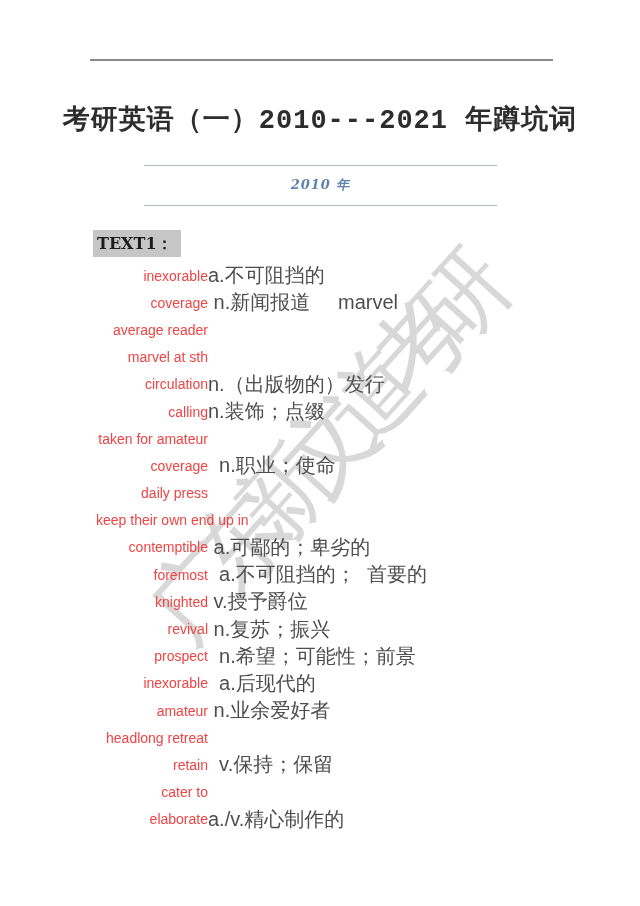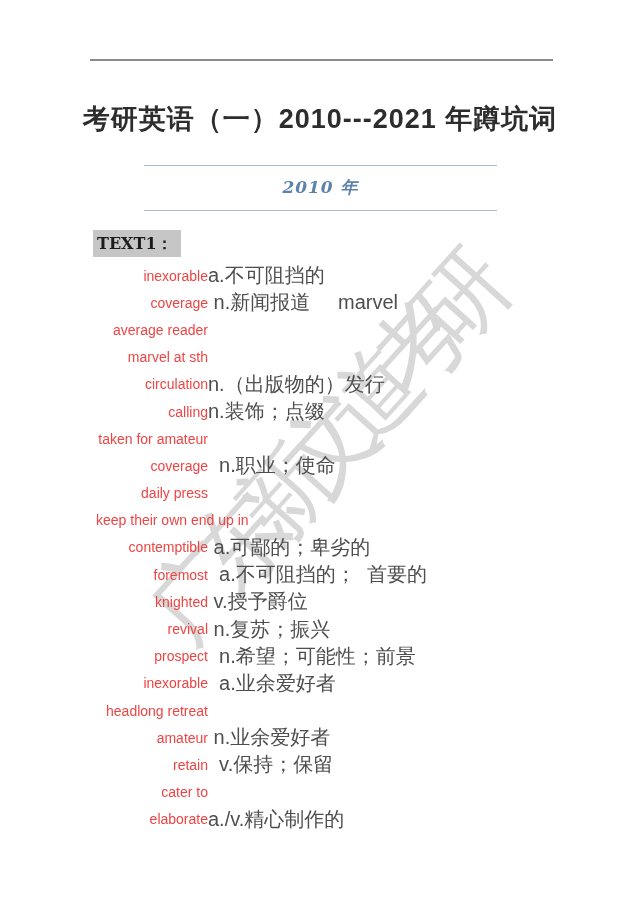--- a/index.html
+++ b/index.html
@@ -47,42 +47,42 @@
     height: 2px;
     background: #8a8a8a;
   }
   .doc-title {
     position: absolute;
     top: 101px;
     left: 0;
     width: 100%;
     margin: 0;
     text-align: center;
-    font-family: Liberation Sans, sans-serif;
+    font-family: Liberation Mono, monospace;
     font-weight: bold;
     font-size: 27px;
     letter-spacing: 1px;
     color: #2d2d2d;
   }
   .year-block {
     position: absolute;
     top: 165px;
     left: 144px;
     width: 353px;
     text-align: center;
   }
   .year-line {
     height: 1px;
     background: #a9bcd0;
   }
   .year-text {
     font-family: "DejaVu Serif", serif;
     font-style: italic;
     font-weight: bold;
-    font-size: 17px;
+    font-size: 13px;
     color: #5d83ab;
     padding: 10px 0 11px 0;
     letter-spacing: 1px;
   }
   .section-heading-wrap {
     position: absolute;
     top: 230px;
     left: 93px;
   }
   .section-heading {
@@ -151,22 +151,22 @@
         <div class="vocab-row"><span class="vocab-word">calling</span><span class="vocab-def">n.装饰；点缀</span></div>
         <div class="vocab-row"><span class="vocab-word">taken for amateur</span><span class="vocab-def"></span></div>
         <div class="vocab-row"><span class="vocab-word">coverage</span><span class="vocab-def">  n.职业；使命</span></div>
         <div class="vocab-row"><span class="vocab-word">daily press</span><span class="vocab-def"></span></div>
         <div class="vocab-row"><span class="vocab-word">keep their own end up in</span><span class="vocab-def"></span></div>
         <div class="vocab-row"><span class="vocab-word">contemptible</span><span class="vocab-def"> a.可鄙的；卑劣的</span></div>
         <div class="vocab-row"><span class="vocab-word">foremost</span><span class="vocab-def">  a.不可阻挡的；  首要的</span></div>
         <div class="vocab-row"><span class="vocab-word">knighted</span><span class="vocab-def"> v.授予爵位</span></div>
         <div class="vocab-row"><span class="vocab-word">revival</span><span class="vocab-def"> n.复苏；振兴</span></div>
         <div class="vocab-row"><span class="vocab-word">prospect</span><span class="vocab-def">  n.希望；可能性；前景</span></div>
-        <div class="vocab-row"><span class="vocab-word">inexorable</span><span class="vocab-def">  a.业余爱好者</span></div>
+        <div class="vocab-row"><span class="vocab-word">inexorable</span><span class="vocab-def">  a.后现代的</span></div>
+        <div class="vocab-row"><span class="vocab-word">amateur</span><span class="vocab-def"> n.业余爱好者</span></div>
         <div class="vocab-row"><span class="vocab-word">headlong retreat</span><span class="vocab-def"></span></div>
-        <div class="vocab-row"><span class="vocab-word">amateur</span><span class="vocab-def"> n.业余爱好者</span></div>
         <div class="vocab-row"><span class="vocab-word">retain</span><span class="vocab-def">  v.保持；保留</span></div>
         <div class="vocab-row"><span class="vocab-word">cater to</span><span class="vocab-def"></span></div>
         <div class="vocab-row"><span class="vocab-word">elaborate</span><span class="vocab-def">a./v.精心制作的</span></div>
       </div>
 
   </div>
 </div>
 
 </body></html>

